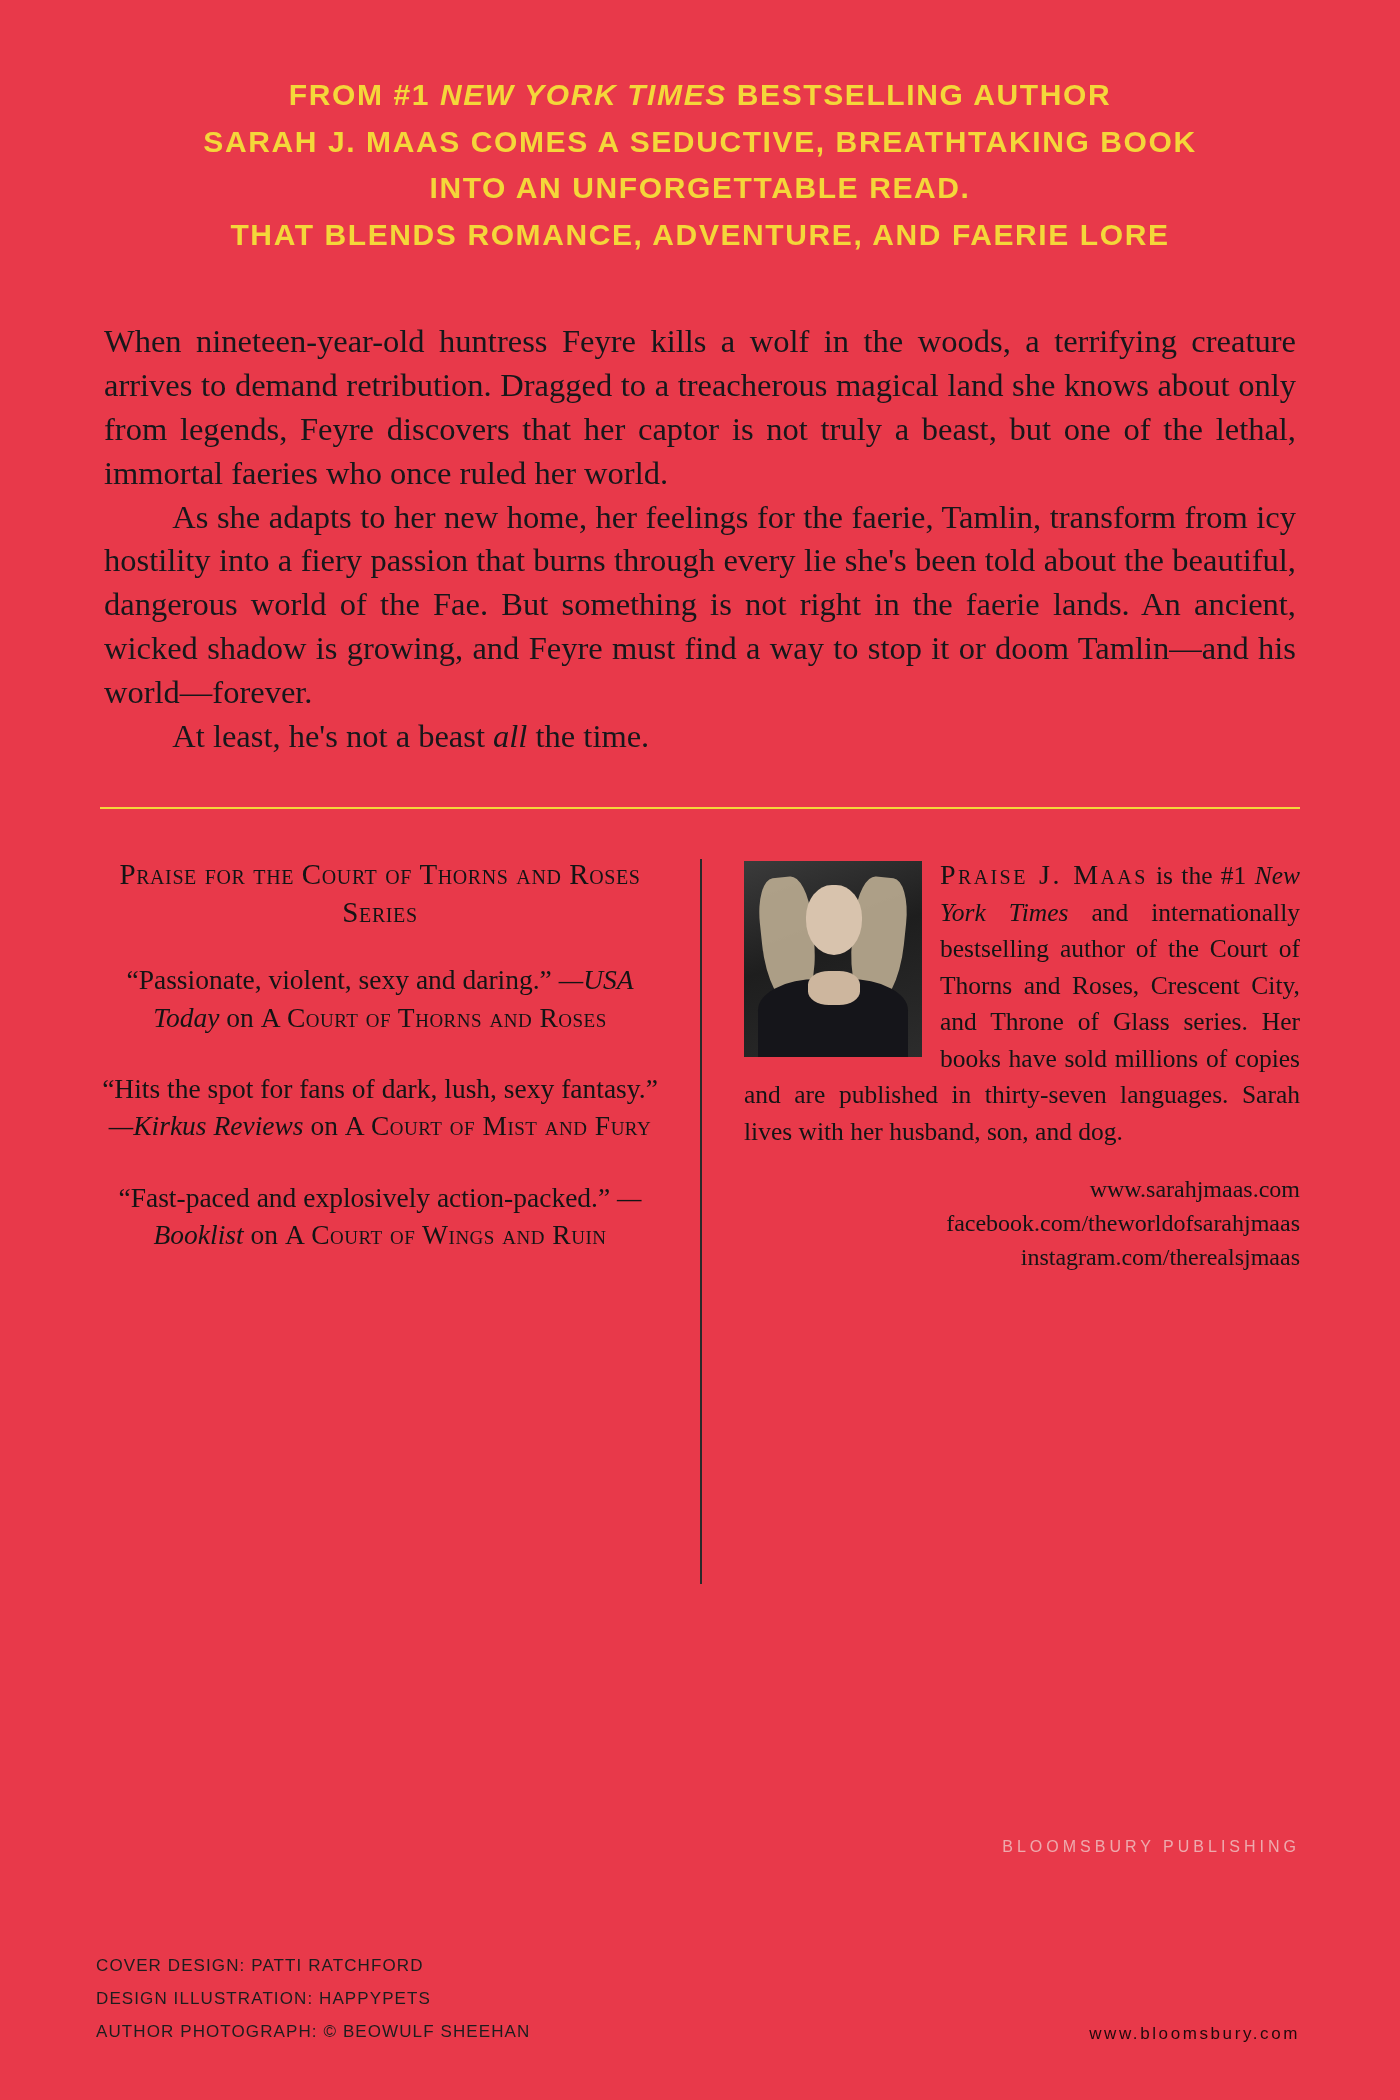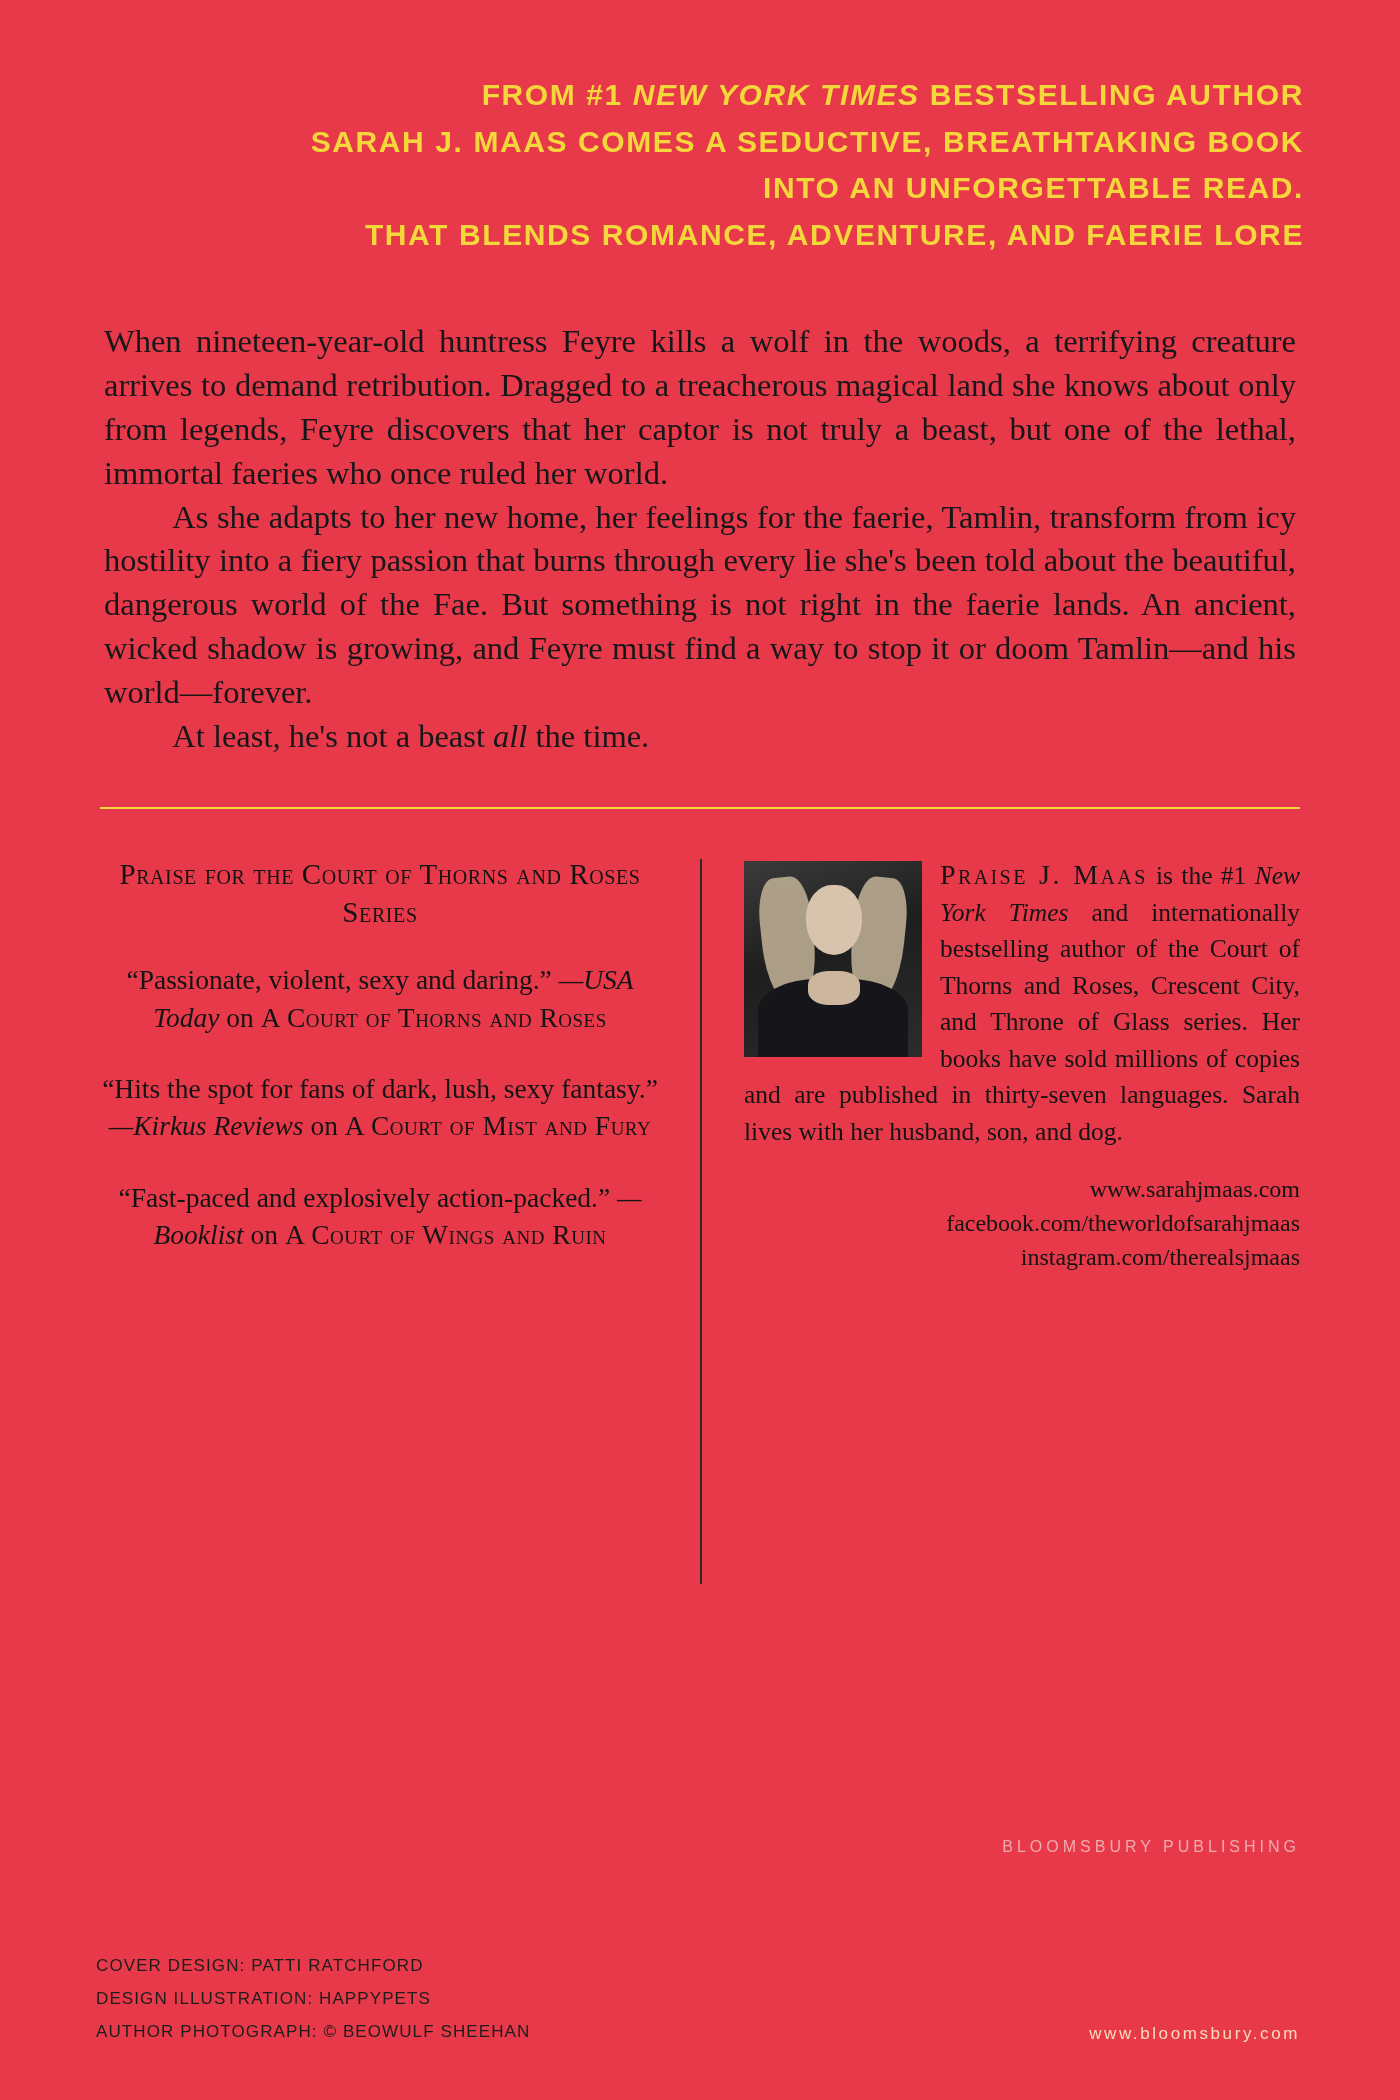--- a/index.html
+++ b/index.html
@@ -32,21 +32,20 @@
     font-size: 30px;
     letter-spacing: 1.6px;
     line-height: 1.55;
   }
   .headline .it {
     font-style: italic;
   }
   .headline .line {
     display: block;
     white-space: nowrap;
-    text-align: right;
   }
 
   
   .blurb {
     margin-top: 62px;
     font-size: 32.5px;
     line-height: 1.35;
     text-align: justify;
     color: #17171a;
     padding: 0 8px;
@@ -200,21 +199,21 @@
     line-height: 1.95;
     color: #1d1d1d;
   }
   .website {
     position: absolute;
     right: 100px;
     bottom: 56px;
     font-family: "Liberation Sans", sans-serif;
     font-size: 17px;
     letter-spacing: 2.6px;
-    color: #fef9c3;
+    color: #000000;
     opacity: .85;
   }
 </style>
 </head>
 <body>
 
 <div class="page">
 
   <div class="headline">
     <span class="line"><span>FROM #1 </span><span class="it">NEW YORK TIMES</span><span> BESTSELLING AUTHOR</span></span>

